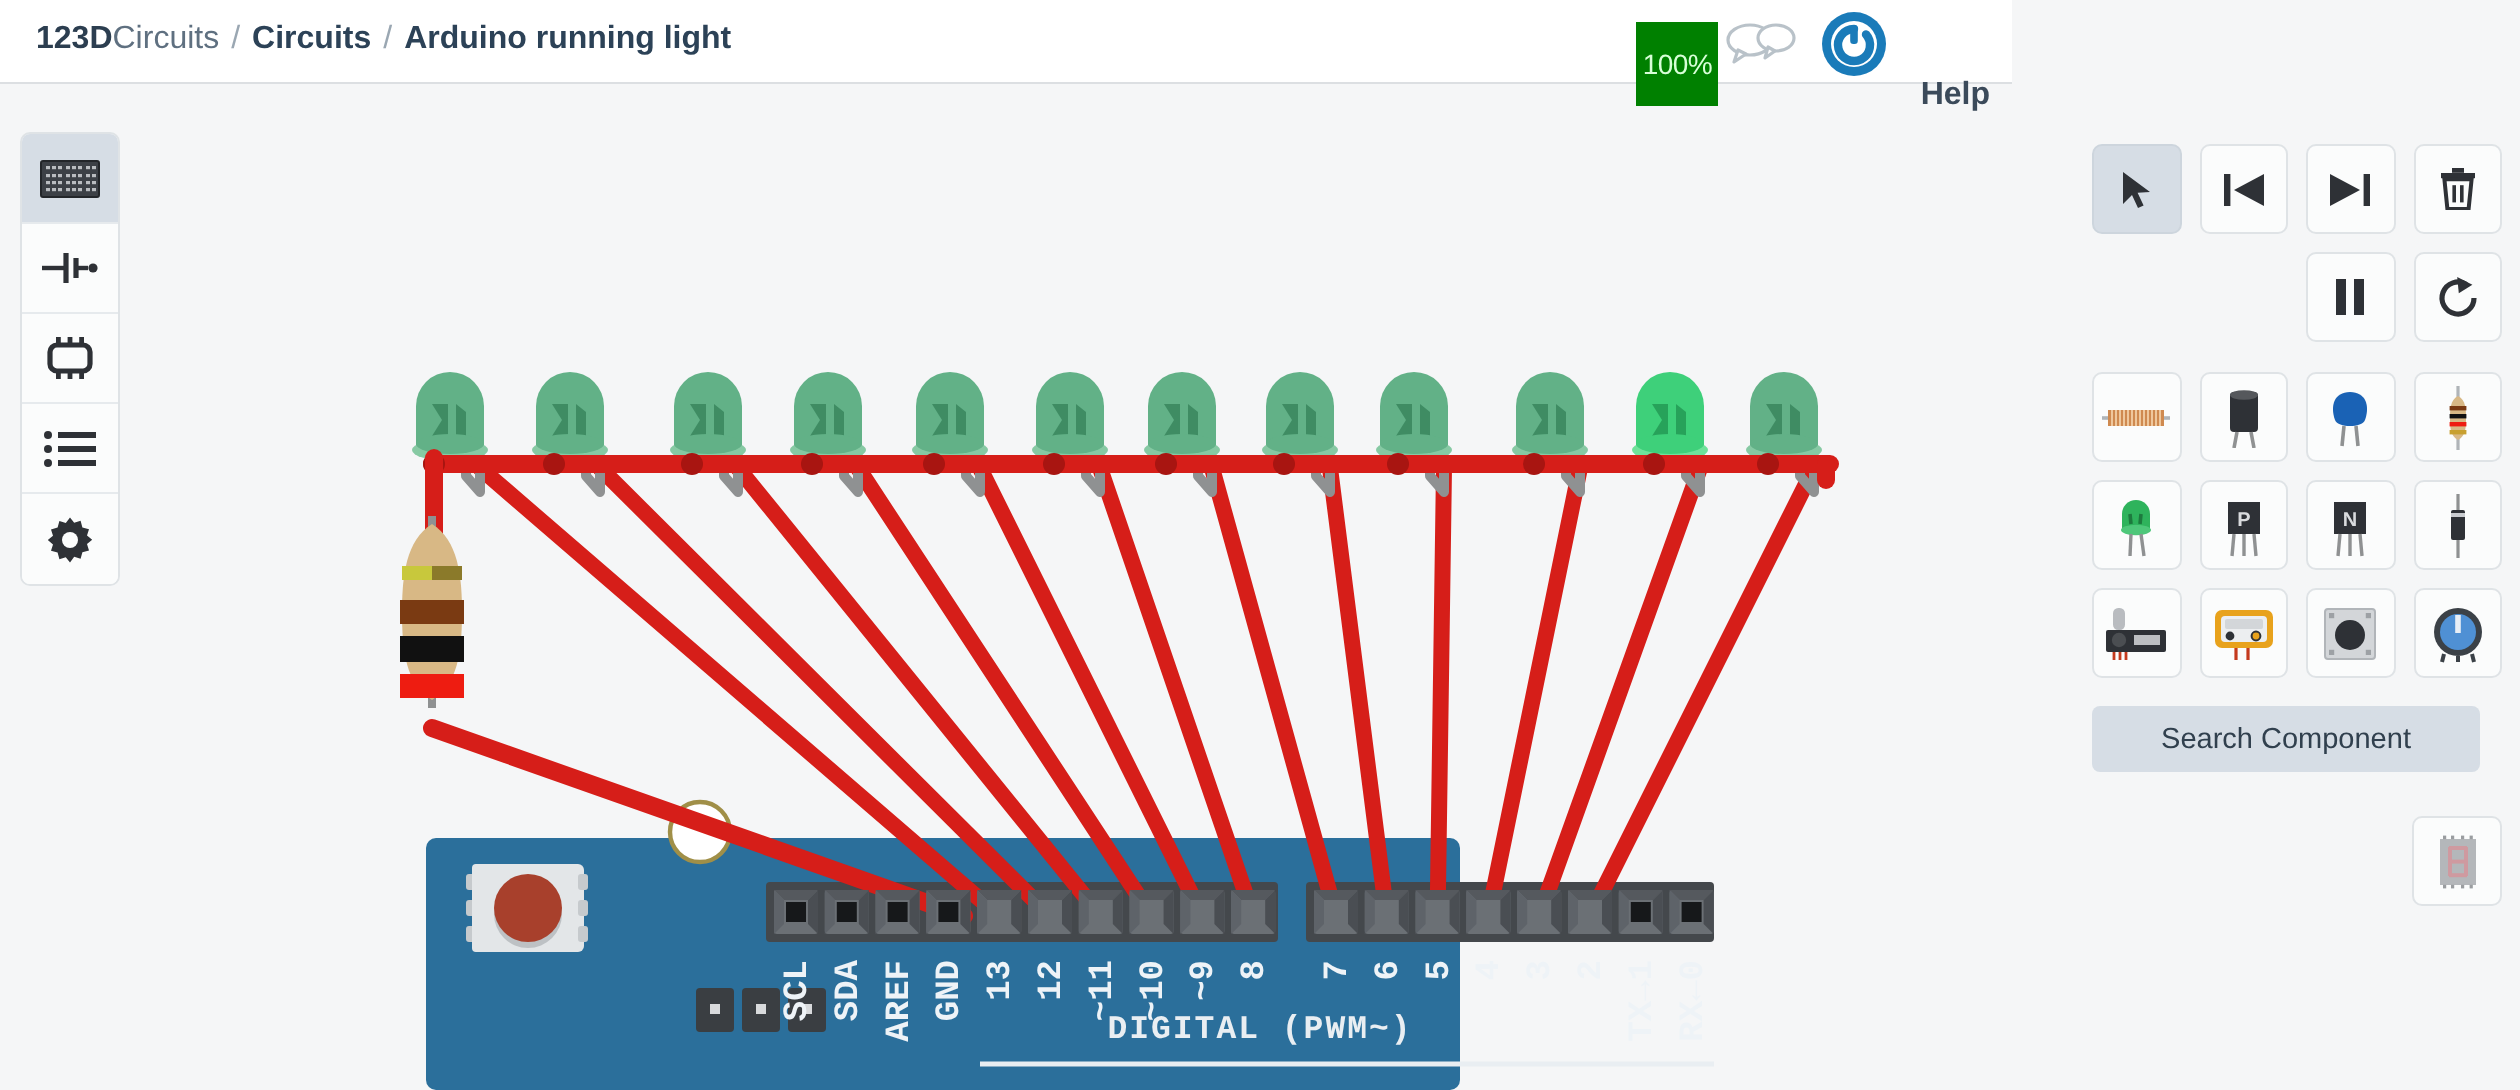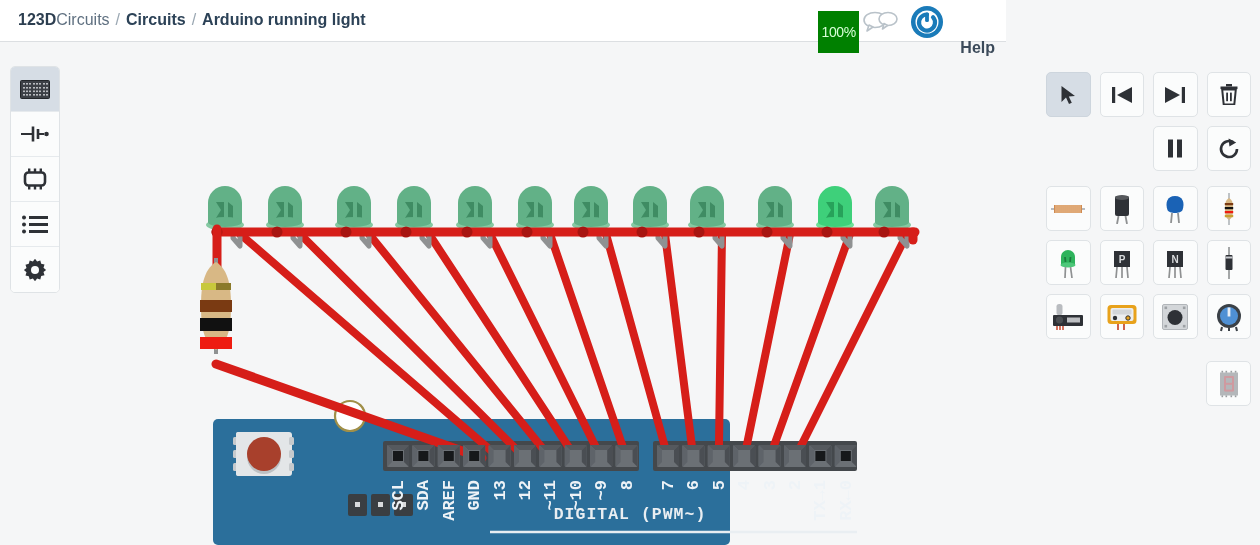--- a/index.html
+++ b/index.html
@@ -376,20 +376,21 @@
           <rect x="13.6" y="5.5" width="2.8" height="9" fill="#e8eef5"></rect>
           <g stroke="#3b4147" stroke-width="2">
             <line x1="8" y1="25" x2="7" y2="29"></line>
               <line x1="15" y1="26" x2="15" y2="29"></line>
               <line x1="22" y1="25" x2="23" y2="29"></line>
           </g>
         </svg>
       </div>
     </div>
 
+    <button id="search-component">Search Component</button>
 
     <div id="seg-btn-row">
       <div class="rp-btn">
         <svg width="24" height="28" viewBox="0 0 24 28">
           <rect x="3" y="2.5" width="18" height="23" fill="#b4b7ba"></rect>
           <g stroke="#cf9aa0" stroke-width="2" fill="none" stroke-linecap="square">
             <line x1="8.5" y1="7" x2="15.5" y2="7"></line>
             <line x1="8" y1="7.5" x2="8" y2="13"></line>
               <line x1="16" y1="7.5" x2="16" y2="13"></line>
             <line x1="8.5" y1="13.8" x2="15.5" y2="13.8"></line>

